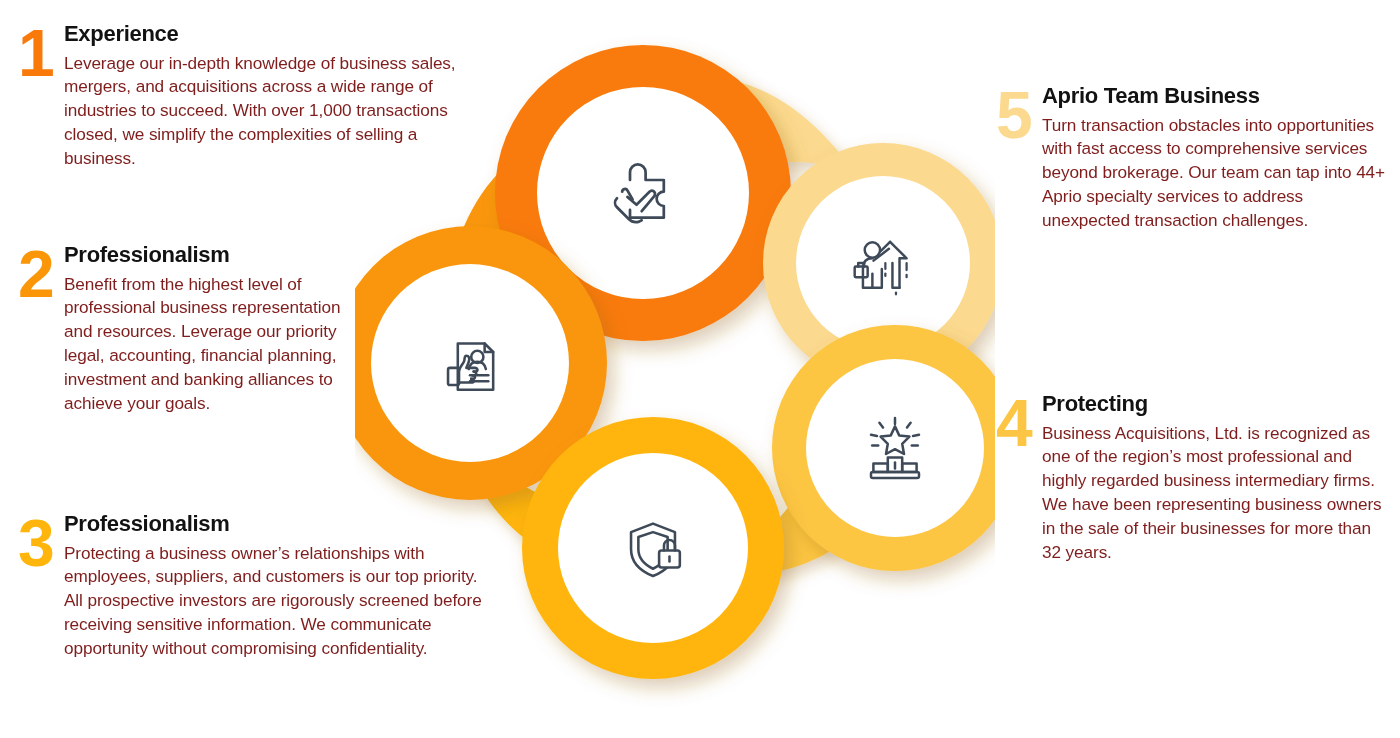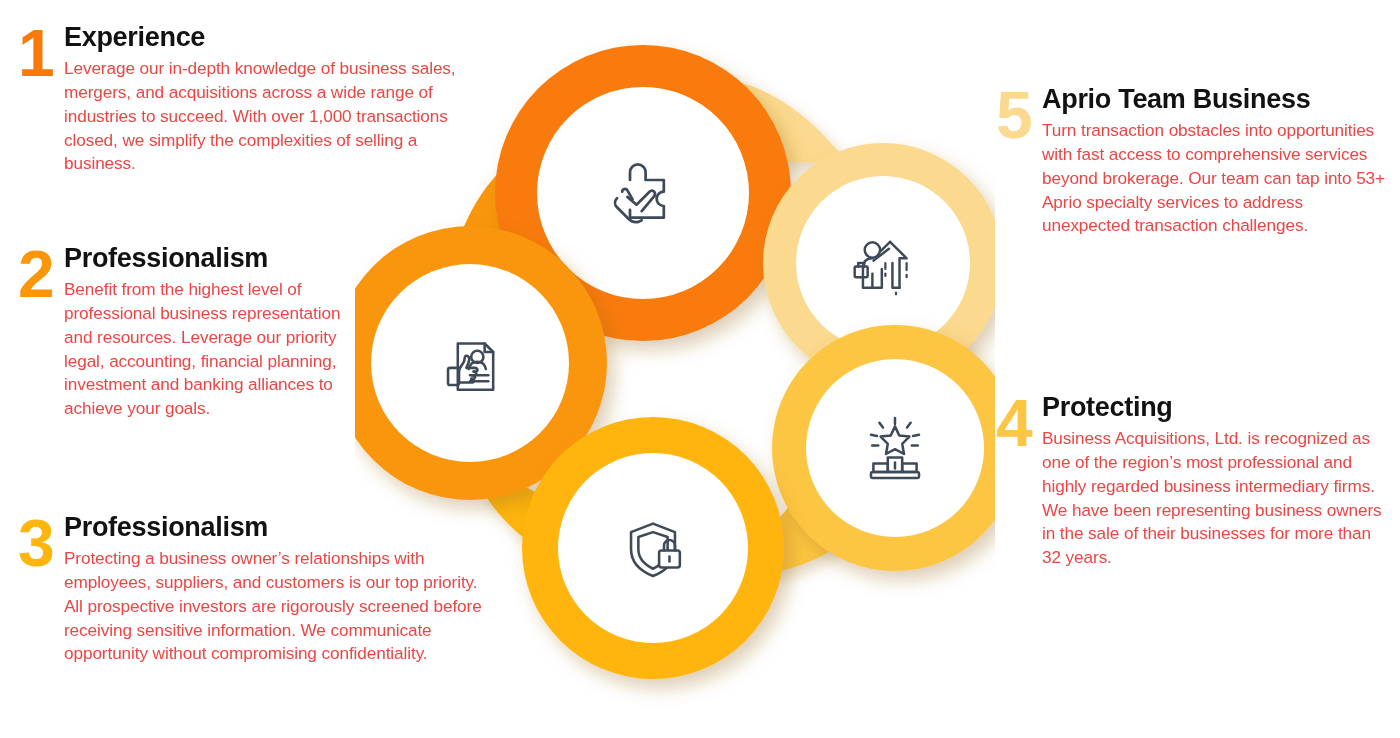--- a/index.html
+++ b/index.html
@@ -14,25 +14,25 @@
 
   
   .block { position: absolute; display: flex; align-items: flex-start; }
   .num {
     font-size: 66px; font-weight: bold; line-height: 0.88;
     letter-spacing: -2px; flex: 0 0 auto; width: 46px;
     text-align: left; margin-top: 2px;
   }
   .txt { flex: 1 1 auto; }
   .title {
-    font-size: 27px; font-weight: bold; color: #121212;
+    font-size: 22px; font-weight: bold; color: #121212;
     line-height: 1.12; margin: 0 0 5px 0; letter-spacing: -0.3px;
   }
   .body {
-    font-size: 17.2px; color: #ef4444; line-height: 1.385;
+    font-size: 17.2px; color: #7f1d1d; line-height: 1.385;
     margin: 0; letter-spacing: -0.1px;
   }
 
   .b1 { left: 18px;  top: 22px;  width: 452px; }
   .b2 { left: 18px;  top: 243px; width: 345px; }
   .b3 { left: 18px;  top: 512px; width: 480px; }
   .b5 { left: 996px; top: 84px;  width: 390px; }
   .b4 { left: 996px; top: 392px; width: 390px; }
 
   
@@ -65,21 +65,21 @@
     <div class="txt">
       <p class="title">Professionalism</p>
       <p class="body">Protecting a business owner’s relationships with employees, suppliers, and customers is our top priority. All prospective investors are rigorously screened before receiving sensitive information. We communicate opportunity without compromising confidentiality.</p>
     </div>
   </div>
 
   <div class="block b5">
     <div class="num" style="color: rgb(251, 217, 142);">5</div>
     <div class="txt">
       <p class="title">Aprio Team Business</p>
-      <p class="body">Turn transaction obstacles into opportunities with fast access to comprehensive services beyond brokerage. Our team can tap into 53+ Aprio specialty services to address unexpected transaction challenges.</p>
+      <p class="body">Turn transaction obstacles into opportunities with fast access to comprehensive services beyond brokerage. Our team can tap into 44+ Aprio specialty services to address unexpected transaction challenges.</p>
     </div>
   </div>
 
   <div class="block b4">
     <div class="num" style="color: rgb(252, 197, 67);">4</div>
     <div class="txt">
       <p class="title">Protecting</p>
       <p class="body">Business Acquisitions, Ltd. is recognized as one of the region’s most professional and highly regarded business intermediary firms. We have been representing business owners in the sale of their businesses for more than 32 years.</p>
     </div>
   </div>

